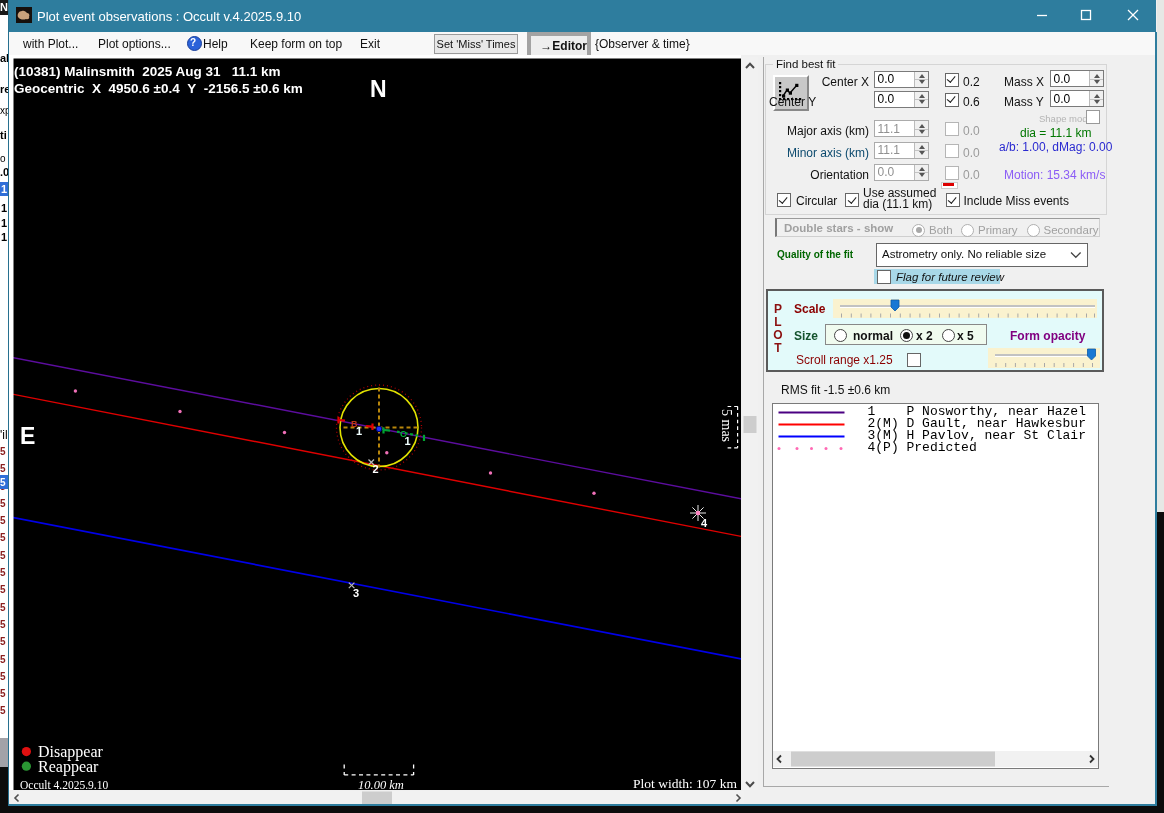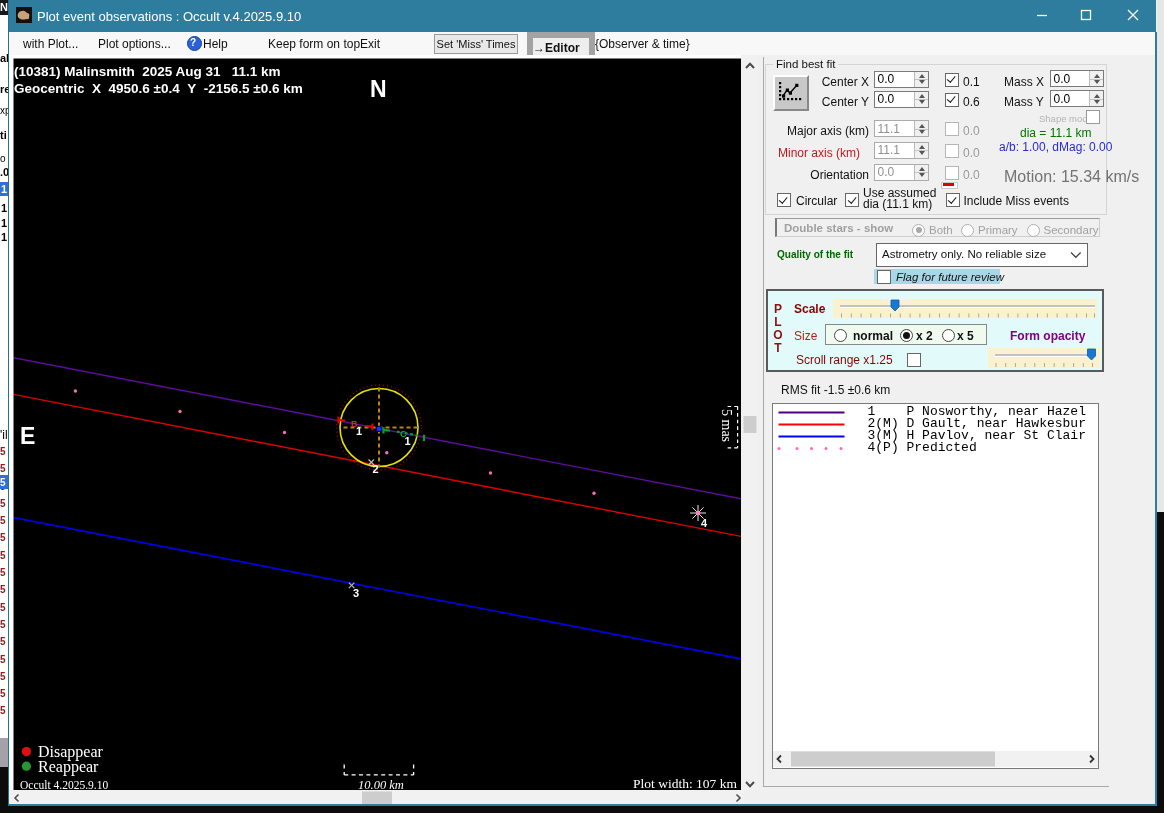--- a/index.html
+++ b/index.html
@@ -60,24 +60,24 @@
 <line x1="98" y1="10" x2="108" y2="20" stroke="#fff" stroke-width="1.3"></line>
 <line x1="108" y1="10" x2="98" y2="20" stroke="#fff" stroke-width="1.3"></line>
 </svg>
 
 <div class="abs" style="left:9px;top:32px;width:1147px;height:23px;background:#f8f8f8"></div>
 <div class="abs" style="left:23px;top:37px;font-size:12px;color:#111">with Plot...</div>
 <div class="abs" style="left:98px;top:37px;font-size:12px;color:#111">Plot options...</div>
 <div class="abs" style="left:187px;top:36px;width:13px;height:13px;border-radius:50%;background:#2b62d9;border:1px solid #1a3f9a"></div>
 <div class="abs" style="left:190px;top:37px;font-size:10px;color:#fff;font-weight:bold">?</div>
 <div class="abs" style="left:203px;top:37px;font-size:12px;color:#111">Help</div>
-<div class="abs" style="left:268px;top:37px;font-size:12px;color:#111">Keep form on top</div>
+<div class="abs" style="left:250px;top:37px;font-size:12px;color:#111">Keep form on top</div>
 <div class="abs" style="left:360px;top:37px;font-size:12px;color:#111">Exit</div>
 <div class="abs" style="left:434px;top:33.5px;width:82px;height:18px;background:#e8e8e8;border:1px solid #9a9a9a;font-size:11px;color:#111;text-align:center;line-height:18px">Set 'Miss' Times</div>
-<div class="abs" style="left:527px;top:32px;width:56px;height:21px;background:#eee;border:6px solid #a3a3a3;font-size:12px;font-weight:bold;color:#111;text-align:left;line-height:21px">→Editor</div>
+<div class="abs" style="left:527px;top:32px;width:56px;height:21px;background:#eee;border:4px solid #a3a3a3;font-size:12px;font-weight:bold;color:#111;text-align:right;line-height:21px">→Editor</div>
 <div class="abs" style="left:595px;top:37px;font-size:12px;color:#111">{Observer &amp; time}</div>
 
 <div class="abs" style="left:9px;top:55px;width:732px;height:735px;background:#fff"></div>
 <svg class="abs" style="left:11px;top:57px;background:#000" width="730" height="733" id="plot">
 
 <line x1="-1" y1="300" x2="731" y2="442" stroke="#5c0d9e" stroke-width="1.4"></line>
 <line x1="-1" y1="336.7" x2="731" y2="479.6" stroke="#e00000" stroke-width="1.4"></line>
 <line x1="-1" y1="460" x2="731" y2="602" stroke="#0000e8" stroke-width="1.7"></line>
 
 <g fill="#f070b8">
@@ -200,23 +200,23 @@
       </g>
 <polyline points="8,19 12,13 15,16 22,8" fill="none" stroke="#000" stroke-width="1.4"></polyline>
 <g fill="#000">
         <rect x="7" y="17.5" width="3.2" height="3.2"></rect>
         <rect x="10.8" y="11.5" width="3.2" height="3.2"></rect>
         <rect x="13.8" y="14.5" width="3.2" height="3.2"></rect>
         <rect x="20.2" y="6.8" width="3.2" height="3.2"></rect>
       </g>
 </svg></div>
 <div class="abs" style="left:769px;top:75px;width:100px;text-align:right;font-size:12px;color:#111">Center X</div>
-<div class="abs" style="left:769px;top:95px;width:100px;text-align:right;font-size:12px;color:#111">Center Y</div>
+<div class="abs" style="left:769px;top:95px;width:100px;font-size:12px;color:#111">Center Y</div>
 <div class="abs" style="left:769px;top:124px;width:100px;text-align:right;font-size:12px;color:#111">Major axis (km)</div>
-<div class="abs" style="left:769px;top:146px;width:100px;text-align:center;font-size:12px;color:#b91c1c">Minor axis (km)</div>
+<div class="abs" style="left:769px;top:146px;width:100px;text-align:right;font-size:12px;color:#0c4a6e">Minor axis (km)</div>
 <div class="abs" style="left:769px;top:168px;width:100px;text-align:right;font-size:12px;color:#111">Orientation</div>
 <div class="spin" style="left:873.5px;top:70.5px;width:53px;height:15px">
     <span class="v">0.0</span>
     <span class="sb"></span>
     <span class="u"></span>
     <span class="d"></span>
   </div>
 <div class="spin" style="left:873.5px;top:90.5px;width:53px;height:15px">
     <span class="v">0.0</span>
     <span class="sb"></span>
@@ -247,36 +247,36 @@
     <span class="u"></span>
     <span class="d"></span>
   </div>
 <div class="spin" style="left:1049.5px;top:90px;width:52px;height:15px">
     <span class="v">0.0</span>
     <span class="sb"></span>
     <span class="u"></span>
     <span class="d"></span>
   </div>
 <div class="cb chk" style="left:944.5px;top:72.5px;width:12px;height:12px"></div>
-<div class="abs" style="left:963px;top:74.5px;font-size:12px;color:#111">0.1</div>
+<div class="abs" style="left:963px;top:74.5px;font-size:12px;color:#111">0.2</div>
 <div class="cb chk" style="left:944.5px;top:92.5px;width:12px;height:12px"></div>
 <div class="abs" style="left:963px;top:94.5px;font-size:12px;color:#111">0.6</div>
 <div class="cb" style="left:944.5px;top:122px;width:12px;height:12px;border-color:#b5b5b5"></div>
 <div class="abs" style="left:963px;top:124px;font-size:12px;color:#9a9a9a">0.0</div>
 <div class="cb" style="left:944.5px;top:144px;width:12px;height:12px;border-color:#b5b5b5"></div>
 <div class="abs" style="left:963px;top:146px;font-size:12px;color:#9a9a9a">0.0</div>
 <div class="cb" style="left:944.5px;top:166px;width:12px;height:12px;border-color:#b5b5b5"></div>
 <div class="abs" style="left:963px;top:168px;font-size:12px;color:#9a9a9a">0.0</div>
 <div class="abs" style="left:1004px;top:75px;font-size:12px;color:#111">Mass X</div>
 <div class="abs" style="left:1004px;top:95px;font-size:12px;color:#111">Mass Y</div>
 <div class="abs" style="left:1039px;top:113px;font-size:9.5px;color:#b4b4b4">Shape model</div>
 <div class="cb" style="left:1086px;top:110px;width:12px;height:12px;border-color:#999"></div>
 <div class="abs" style="left:1020px;top:126px;font-size:12px;color:#007700">dia = 11.1 km</div>
 <div class="abs" style="left:999px;top:139.5px;font-size:12px;color:#2a2ad0">a/b: 1.00, dMag: 0.00</div>
-<div class="abs" style="left:1004px;top:167.5px;font-size:16px;color:#737373">Motion: 15.34 km/s</div>
+<div class="abs" style="left:1004px;top:167.5px;font-size:12px;color:#8b5cf6">Motion: 15.34 km/s</div>
 <div class="abs" style="left:940.5px;top:181.5px;width:15px;height:5px;background:#fff;border:1px solid #ccc"></div>
 <div class="abs" style="left:943px;top:183px;width:11px;height:2.5px;background:#d00"></div>
 <div class="cb chk" style="left:776.5px;top:193px;width:12px;height:12px"></div>
 <div class="abs" style="left:796px;top:193.5px;font-size:12px;color:#111">Circular</div>
 <div class="cb chk" style="left:845px;top:193px;width:12px;height:12px"></div>
 <div class="abs" style="left:863px;top:187.5px;font-size:12px;color:#111;line-height:11.5px">Use assumed<br>dia (11.1 km)</div>
 <div class="cb chk" style="left:945.5px;top:193px;width:12px;height:12px"></div>
 <div class="abs" style="left:963.5px;top:193.5px;font-size:12px;color:#111">Include Miss events</div>
 
 <div class="abs" style="left:775px;top:218px;width:322px;height:17px;border:1px solid #9a9a9a;border-left:2px solid #787878;border-right-color:#cfcfcf;border-bottom-color:#cfcfcf"></div>
@@ -305,21 +305,21 @@
 <div class="abs" style="left:794px;top:301.5px;font-size:12px;font-weight:bold;color:#8b0000">Scale</div>
 <div class="abs" style="left:833px;top:298.5px;width:264px;height:19px;background:#faf2cf"></div>
 <svg class="abs" style="left:833px;top:298.5px" width="264" height="19">
 <rect x="7" y="6" width="255" height="2" fill="#c2c2c2"></rect>
     <rect x="7" y="8" width="255" height="1" fill="#fff"></rect>
 <g stroke="#a8a8a8" stroke-width="1">
 <path d="M8.5 14.5 v4 M18.3 14.5 v4 M28.1 14.5 v4 M37.9 14.5 v4 M47.7 14.5 v4 M57.5 14.5 v4 M67.3 14.5 v4 M77.1 14.5 v4 M86.9 14.5 v4 M96.7 14.5 v4 M106.5 14.5 v4 M116.3 14.5 v4 M126.1 14.5 v4 M135.9 14.5 v4 M145.7 14.5 v4 M155.5 14.5 v4 M165.3 14.5 v4 M175.1 14.5 v4 M184.9 14.5 v4 M194.7 14.5 v4 M204.5 14.5 v4 M214.3 14.5 v4 M224.1 14.5 v4 M233.9 14.5 v4 M243.7 14.5 v4 M253.5 14.5 v4 M261.5 14.5 v4"></path>
 </g>
 <path d="M58 1 h8 v7 l-4 4 l-4 -4 Z" fill="#1978d4" stroke="#0a5aa8" stroke-width="0.8"></path>
 </svg>
-<div class="abs" style="left:794px;top:329px;font-size:12px;font-weight:normal;color:#b91c1c">Size</div>
+<div class="abs" style="left:794px;top:329px;font-size:12px;font-weight:bold;color:#14532d">Size</div>
 <div class="abs" style="left:825px;top:324px;width:160px;height:19px;background:#f0fbef;border:1px solid #888"></div>
 <div class="radio" style="left:834px;top:328.5px;width:11px;height:11px;border-color:#444"></div>
 <div class="abs" style="left:853px;top:328.5px;font-size:12px;font-weight:bold;color:#111">normal</div>
 <div class="radio" style="left:900px;top:328.5px;width:11px;height:11px;border-color:#444"></div>
 <div class="abs" style="left:903px;top:331.5px;width:7px;height:7px;border-radius:50%;background:#111"></div>
 <div class="abs" style="left:916px;top:328.5px;font-size:12px;font-weight:bold;color:#111">x 2</div>
 <div class="radio" style="left:942px;top:328.5px;width:11px;height:11px;border-color:#444"></div>
 <div class="abs" style="left:957px;top:328.5px;font-size:12px;font-weight:bold;color:#111">x 5</div>
 <div class="abs" style="left:1010px;top:328.5px;font-size:12px;font-weight:bold;color:#800080">Form opacity</div>
 <div class="abs" style="left:796px;top:353px;font-size:12px;font-weight:normal;color:#8b0000">Scroll range x1.25</div>

